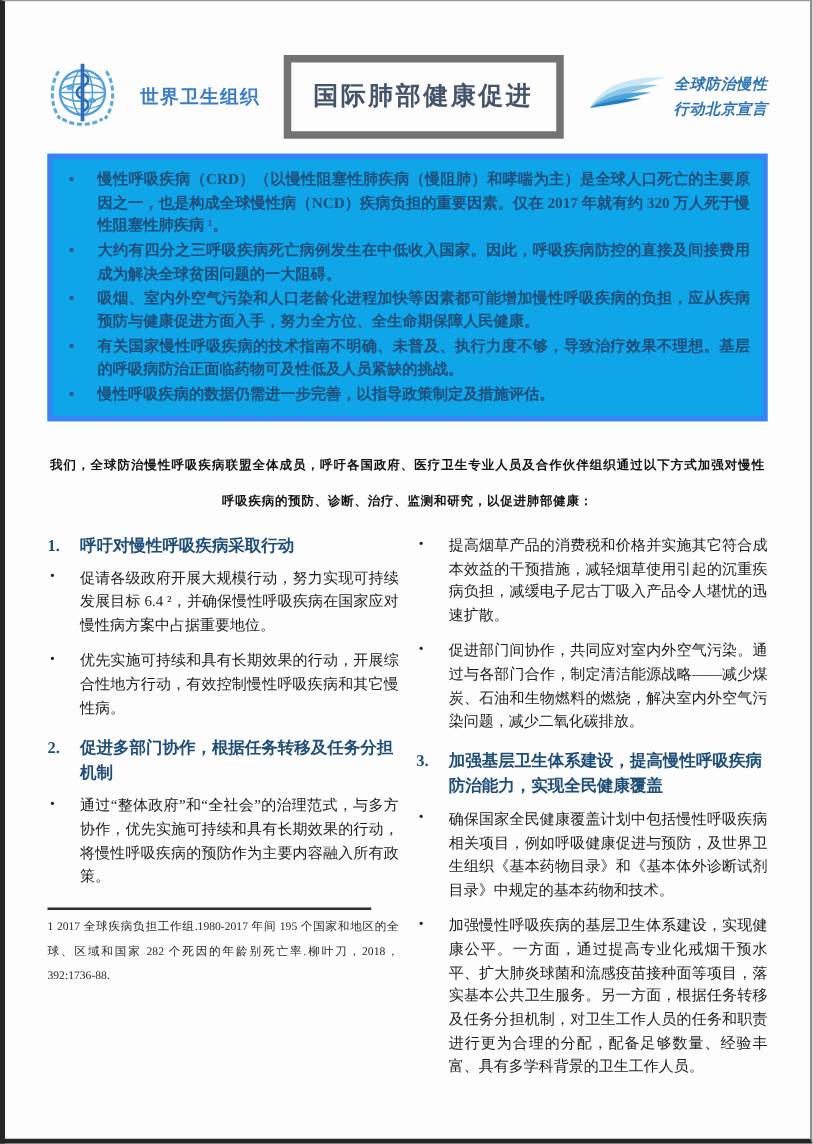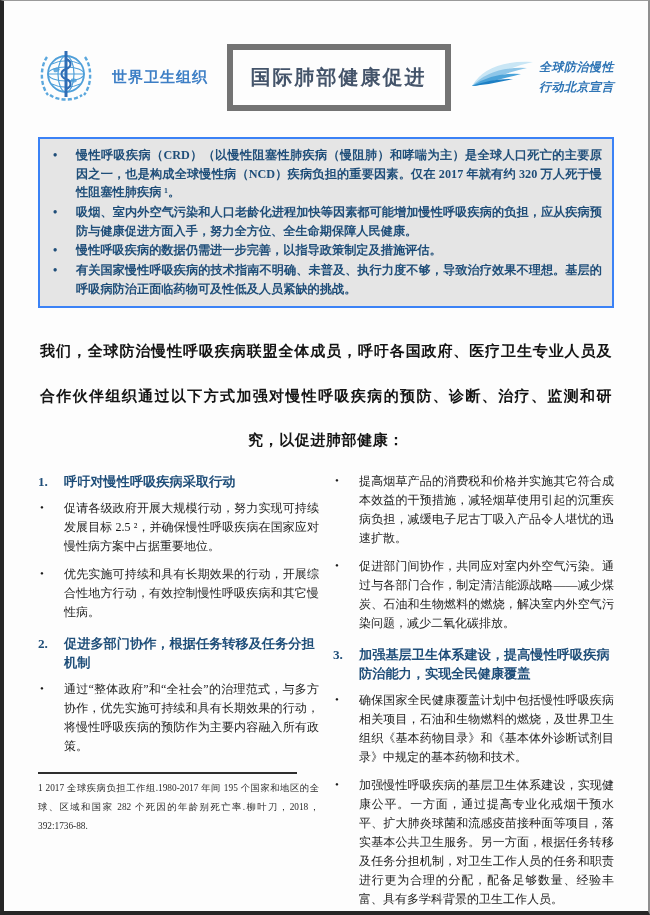--- a/index.html
+++ b/index.html
@@ -14,30 +14,30 @@
   .hdr{display:flex;align-items:center;justify-content:space-between;margin-top:30px;height:92px;}
   .who{display:flex;align-items:center;gap:18px;}
   .who-label{color:#3c7ec5;font-size:15px;font-weight:600;letter-spacing:1px;}
   .title-box{
     border:6px solid #737373;color:#44546a;font-weight:bold;font-size:20px;
     text-align:center;padding:9px 18px;line-height:1.85;letter-spacing:2px;white-space:nowrap;
   }
   .gard{display:flex;align-items:center;gap:4px;font-style:italic;}
   .gard-label{color:#2e74b5;font-size:12px;font-weight:bold;line-height:1.7;letter-spacing:0.5px;}
   
-  .summary-box{margin-top:14px;border:2px solid #3b82f6;padding:6px 10px 7px 2px;background:#e5e5e5;}
+  .summary-box{border:4px solid #3b82f6;padding:6px 10px 7px 2px;background:#0ea5e9;}
   .summary-box ul{margin:0;padding:0;list-style:none;}
   .summary-box li{
     position:relative;padding-left:34px;color:#1f4e79;font-weight:bold;
     font-size:12.2px;line-height:1.53;text-align:justify;margin:1px 0;
   }
   .summary-box li::before{content:"\2022";position:absolute;left:11px;top:0;}
   
   .statement{
-    margin:21px 2px 6px;color:#141414;font-weight:bold;font-size:15px;
+    margin:21px 2px 6px;color:#141414;font-weight:bold;font-size:10px;
     line-height:2.95;letter-spacing:0.6px;text-align:justify;text-align-last:center;
   }
   
   .columns{display:flex;gap:14px;margin-top:10px;}
   .col{flex:1;min-width:0;}
   .sec-head{display:flex;color:#1f4e79;font-weight:bold;font-size:13.2px;line-height:1.5;margin:12px 0 7px;}
   .sec-head .num{width:26px;flex-shrink:0;}
   .sec-head .ht{flex:1;}
   .col ul{margin:0;padding:0;list-style:none;}
   .col li{
@@ -96,37 +96,38 @@
       <div class="gard-label">
         <div>全球防治慢性</div>
         <div>行动北京宣言</div>
       </div>
     </div>
   </header>
 
   <section class="summary-box">
     <ul>
       <li>慢性呼吸疾病（CRD）（以慢性阻塞性肺疾病（慢阻肺）和哮喘为主）是全球人口死亡的主要原因之一，也是构成全球慢性病（NCD）疾病负担的重要因素。仅在 2017 年就有约 320 万人死于慢性阻塞性肺疾病 ¹。</li>
+      <li>大约有四分之三呼吸疾病死亡病例发生在中低收入国家。因此，呼吸疾病防控的直接及间接费用成为解决全球贫困问题的一大阻碍。</li>
       <li>吸烟、室内外空气污染和人口老龄化进程加快等因素都可能增加慢性呼吸疾病的负担，应从疾病预防与健康促进方面入手，努力全方位、全生命期保障人民健康。</li>
+      <li>有关国家慢性呼吸疾病的技术指南不明确、未普及、执行力度不够，导致治疗效果不理想。基层的呼吸病防治正面临药物可及性低及人员紧缺的挑战。</li>
       <li>慢性呼吸疾病的数据仍需进一步完善，以指导政策制定及措施评估。</li>
-      <li>有关国家慢性呼吸疾病的技术指南不明确、未普及、执行力度不够，导致治疗效果不理想。基层的呼吸病防治正面临药物可及性低及人员紧缺的挑战。</li>
     </ul>
   </section>
 
   <p class="statement">我们，全球防治慢性呼吸疾病联盟全体成员，呼吁各国政府、医疗卫生专业人员及合作伙伴组织通过以下方式加强对慢性呼吸疾病的预防、诊断、治疗、监测和研究，以促进肺部健康：</p>
 
   <div class="columns">
 
     <div class="col">
       <div class="sec-head first">
         <span class="num">1.</span>
         <span class="ht">呼吁对慢性呼吸疾病采取行动</span>
       </div>
       <ul>
-        <li>促请各级政府开展大规模行动，努力实现可持续发展目标 2.5 ²，并确保慢性呼吸疾病在国家应对慢性病方案中占据重要地位。</li>
+        <li>促请各级政府开展大规模行动，努力实现可持续发展目标 6.4 ²，并确保慢性呼吸疾病在国家应对慢性病方案中占据重要地位。</li>
         <li>优先实施可持续和具有长期效果的行动，开展综合性地方行动，有效控制慢性呼吸疾病和其它慢性病。</li>
       </ul>
       <div class="sec-head">
         <span class="num">2.</span>
         <span class="ht">促进多部门协作，根据任务转移及任务分担机制</span>
       </div>
       <ul>
         <li>通过“整体政府”和“全社会”的治理范式，与多方协作，优先实施可持续和具有长期效果的行动，将慢性呼吸疾病的预防作为主要内容融入所有政策。</li>
       </ul>
       <div class="footnote-rule"></div>
@@ -137,19 +138,19 @@
     <div class="col">
       <ul class="first">
         <li>提高烟草产品的消费税和价格并实施其它符合成本效益的干预措施，减轻烟草使用引起的沉重疾病负担，减缓电子尼古丁吸入产品令人堪忧的迅速扩散。</li>
         <li>促进部门间协作，共同应对室内外空气污染。通过与各部门合作，制定清洁能源战略——减少煤炭、石油和生物燃料的燃烧，解决室内外空气污染问题，减少二氧化碳排放。</li>
       </ul>
       <div class="sec-head">
         <span class="num">3.</span>
         <span class="ht">加强基层卫生体系建设，提高慢性呼吸疾病防治能力，实现全民健康覆盖</span>
       </div>
       <ul>
-        <li>确保国家全民健康覆盖计划中包括慢性呼吸疾病相关项目，石油和生物燃料的燃烧，及世界卫生组织《基本药物目录》和《基本体外诊断试剂目录》中规定的基本药物和技术。</li>
+        <li>确保国家全民健康覆盖计划中包括慢性呼吸疾病相关项目，例如呼吸健康促进与预防，及世界卫生组织《基本药物目录》和《基本体外诊断试剂目录》中规定的基本药物和技术。</li>
         <li>加强慢性呼吸疾病的基层卫生体系建设，实现健康公平。一方面，通过提高专业化戒烟干预水平、扩大肺炎球菌和流感疫苗接种面等项目，落实基本公共卫生服务。另一方面，根据任务转移及任务分担机制，对卫生工作人员的任务和职责进行更为合理的分配，配备足够数量、经验丰富、具有多学科背景的卫生工作人员。</li>
       </ul>
     </div>
 
   </div>
 </div>
 
 </body></html>

